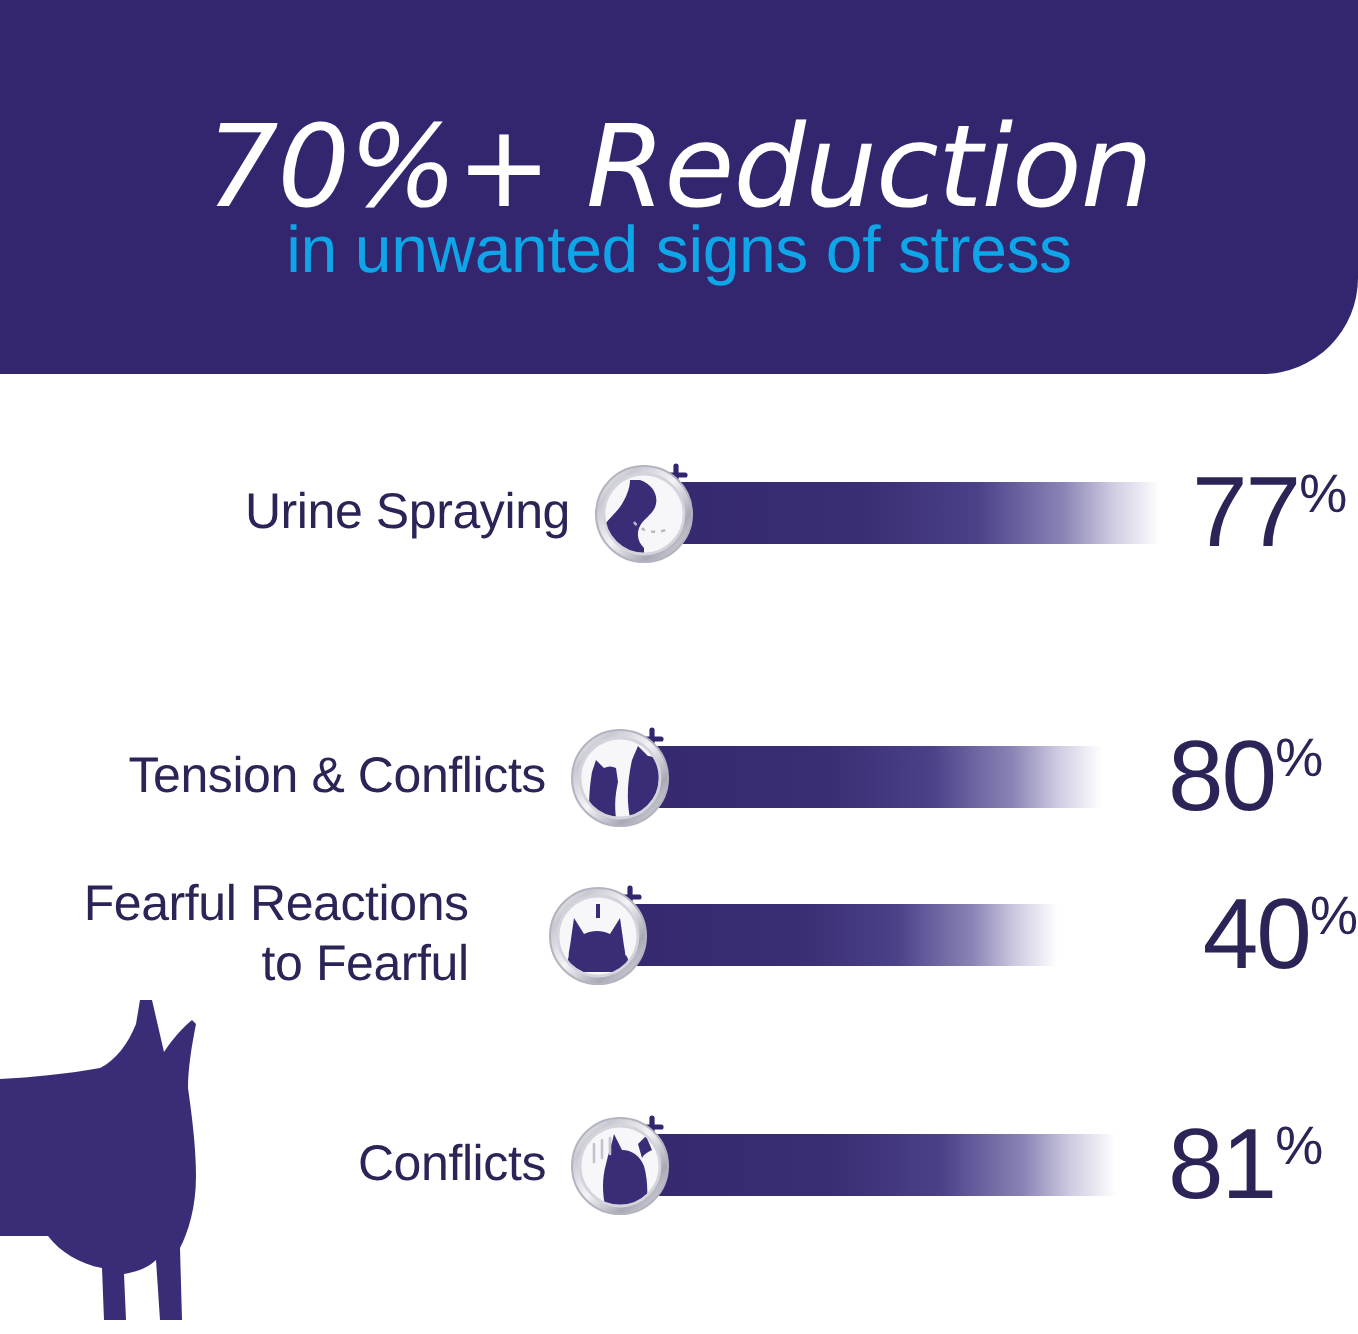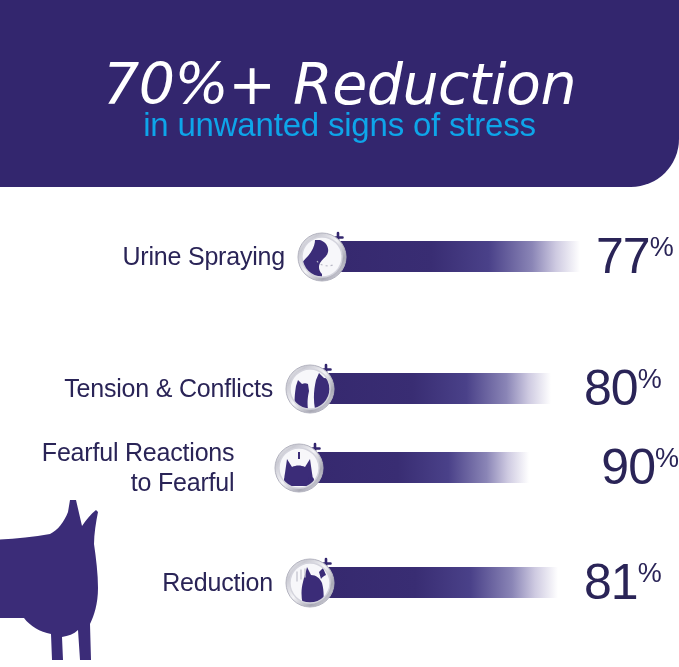--- a/index.html
+++ b/index.html
@@ -312,27 +312,27 @@
             <path fill="#3b2c78" d="M24 13 l2 0 l0 7 l-2 0 z"></path>
             <circle cx="13" cy="41" r="3" fill="#3b2c78"></circle>
             <circle cx="37" cy="41" r="3" fill="#3b2c78"></circle>
           </g>
           <circle cx="25" cy="29" r="20" fill="none" stroke="#d4d4dd" stroke-width="1.4"></circle>
           <circle cx="25" cy="29" r="24" fill="none" stroke="#b4b4c0" stroke-width="1"></circle>
         </svg>
       </div>
     </div>
     <div class="row-value">
-      <span>90</span><span class="pct">%</span>
+      <span>40</span><span class="pct">%</span>
     </div>
   </div>
 
   <div class="bar-row r3">
     <div class="row-label">
-      <div>Reduction</div>
+      <div>Conflicts</div>
     </div>
     <div class="bar-wrap">
       <div class="bar-track">
         <div class="bar-fill" style="width:96%"></div>
       </div>
       <div class="badge">
         <svg viewBox="0 0 56 56" xmlns="http://www.w3.org/2000/svg">
           <defs>
             <linearGradient id="m4" x1="0" y1="0" x2="1" y2="1">
               <stop offset="0%" stop-color="#fdfdfe"></stop>

